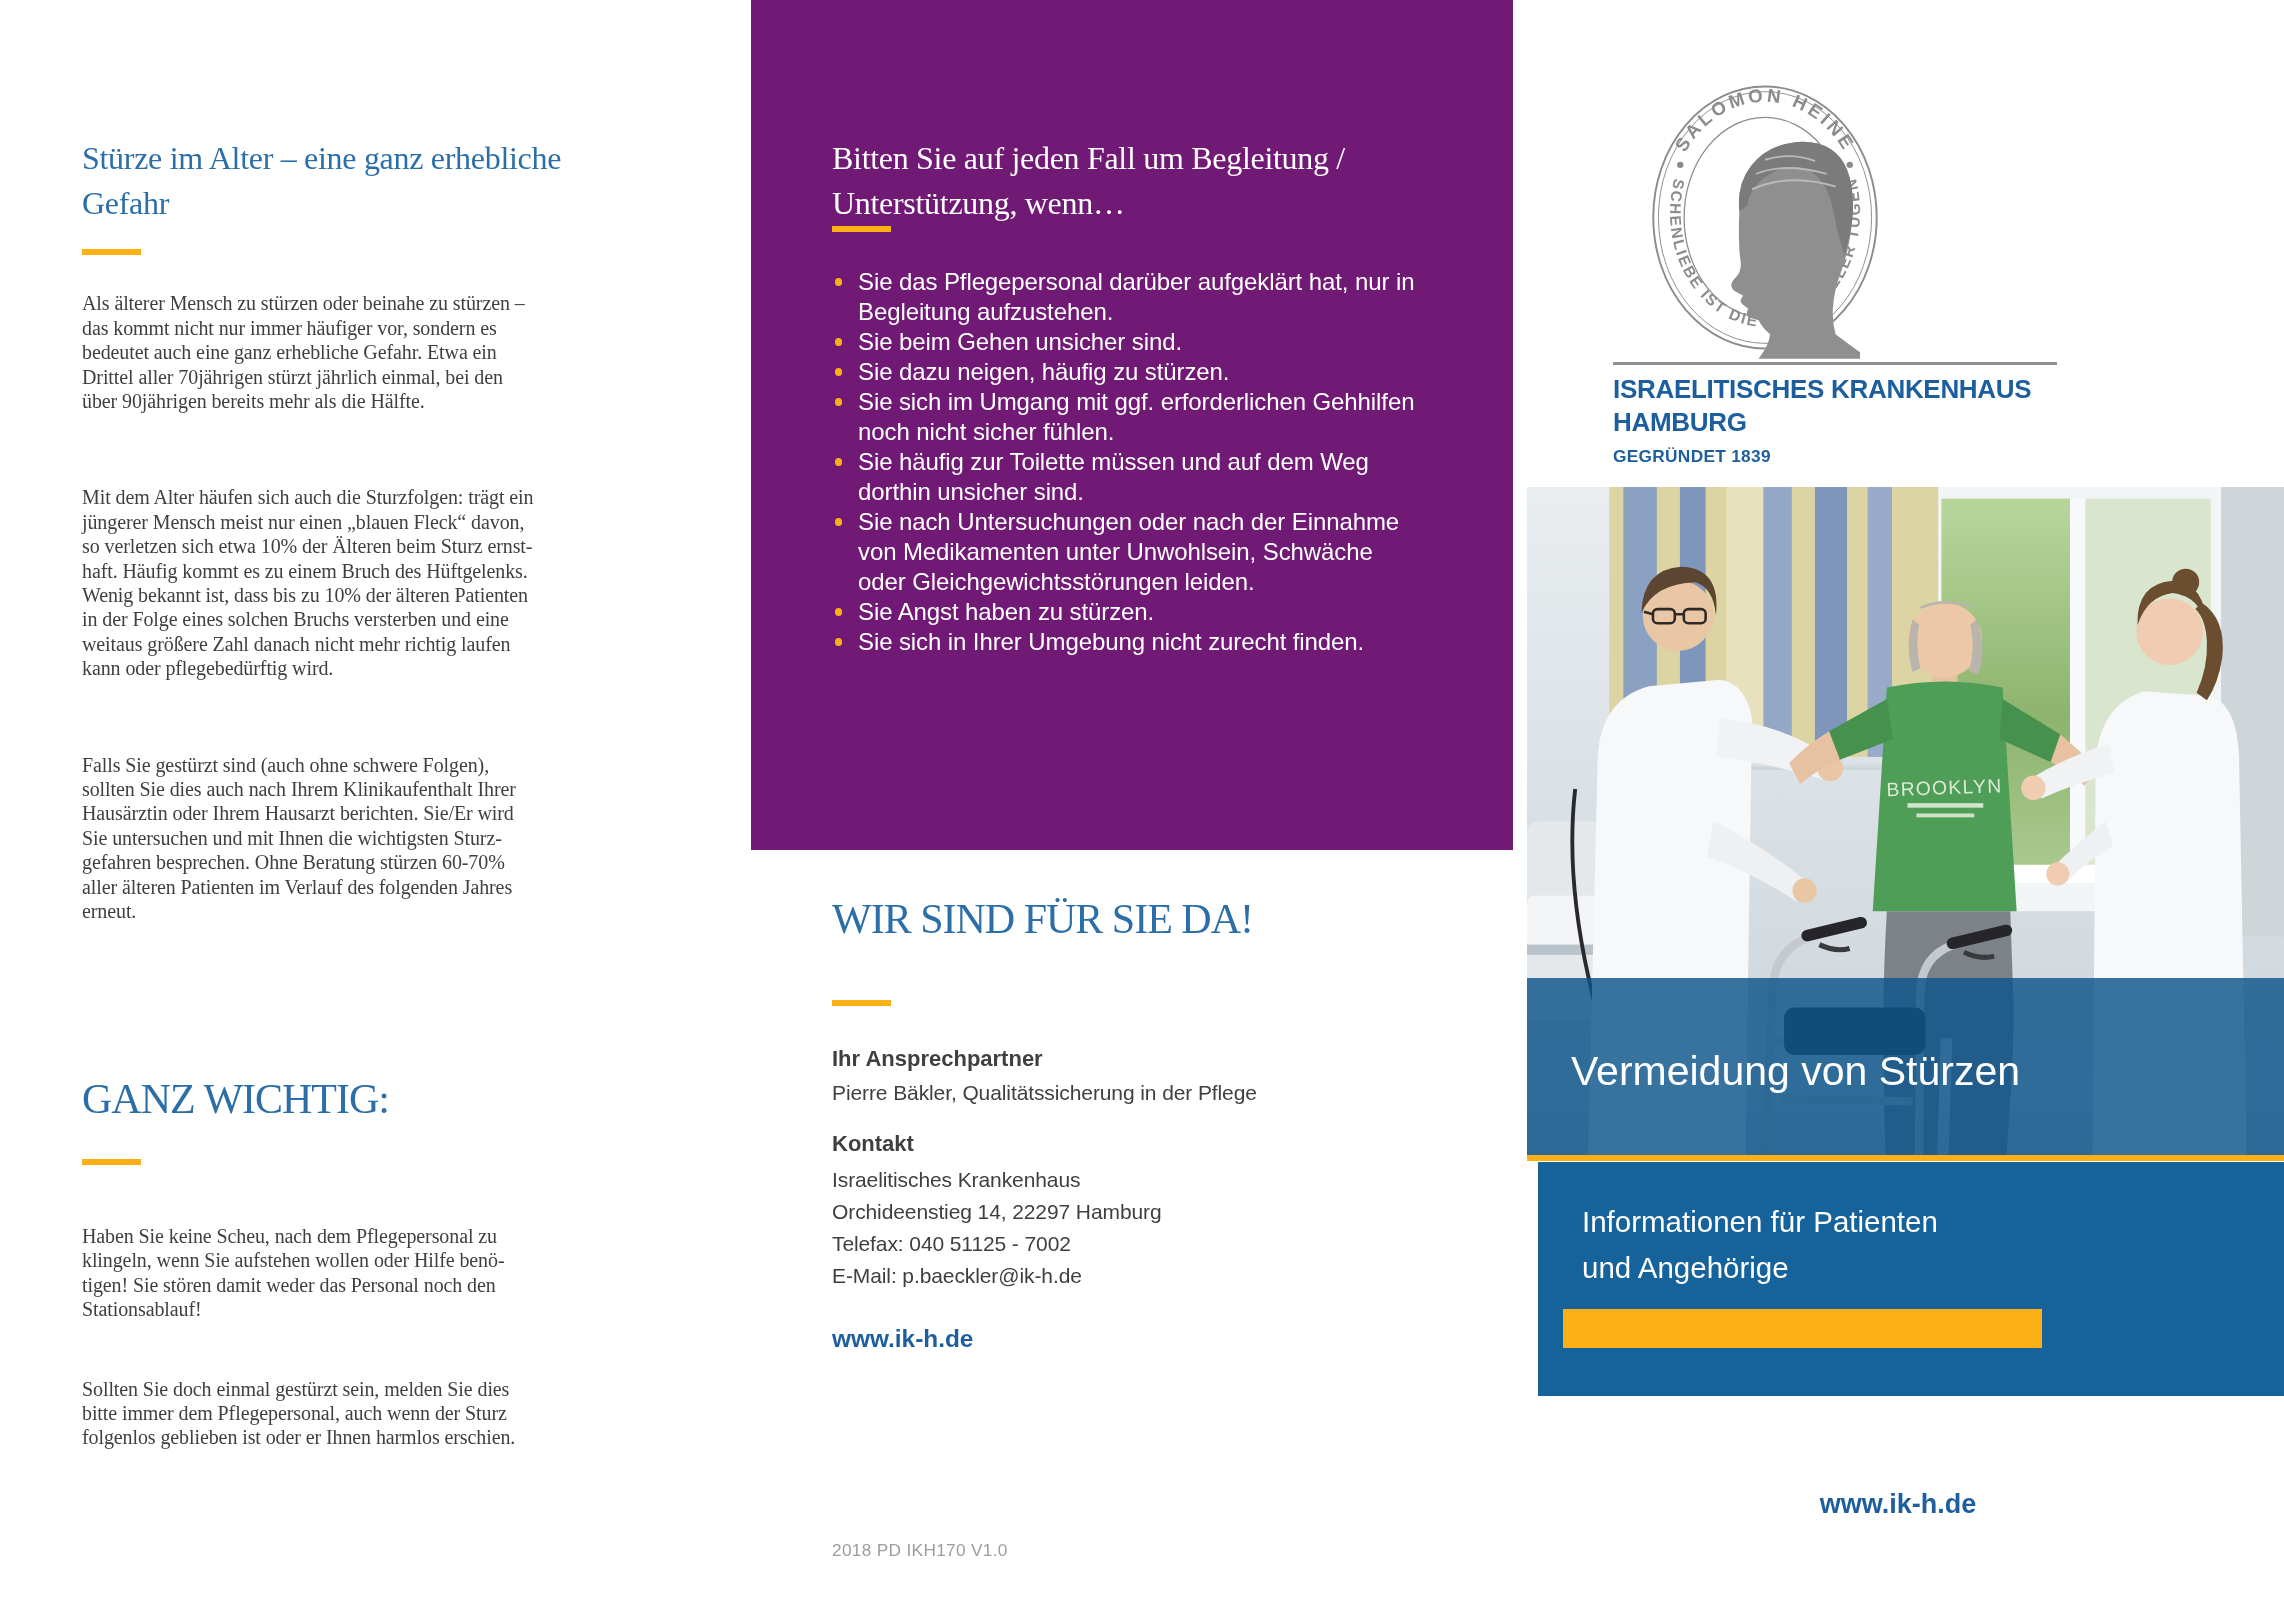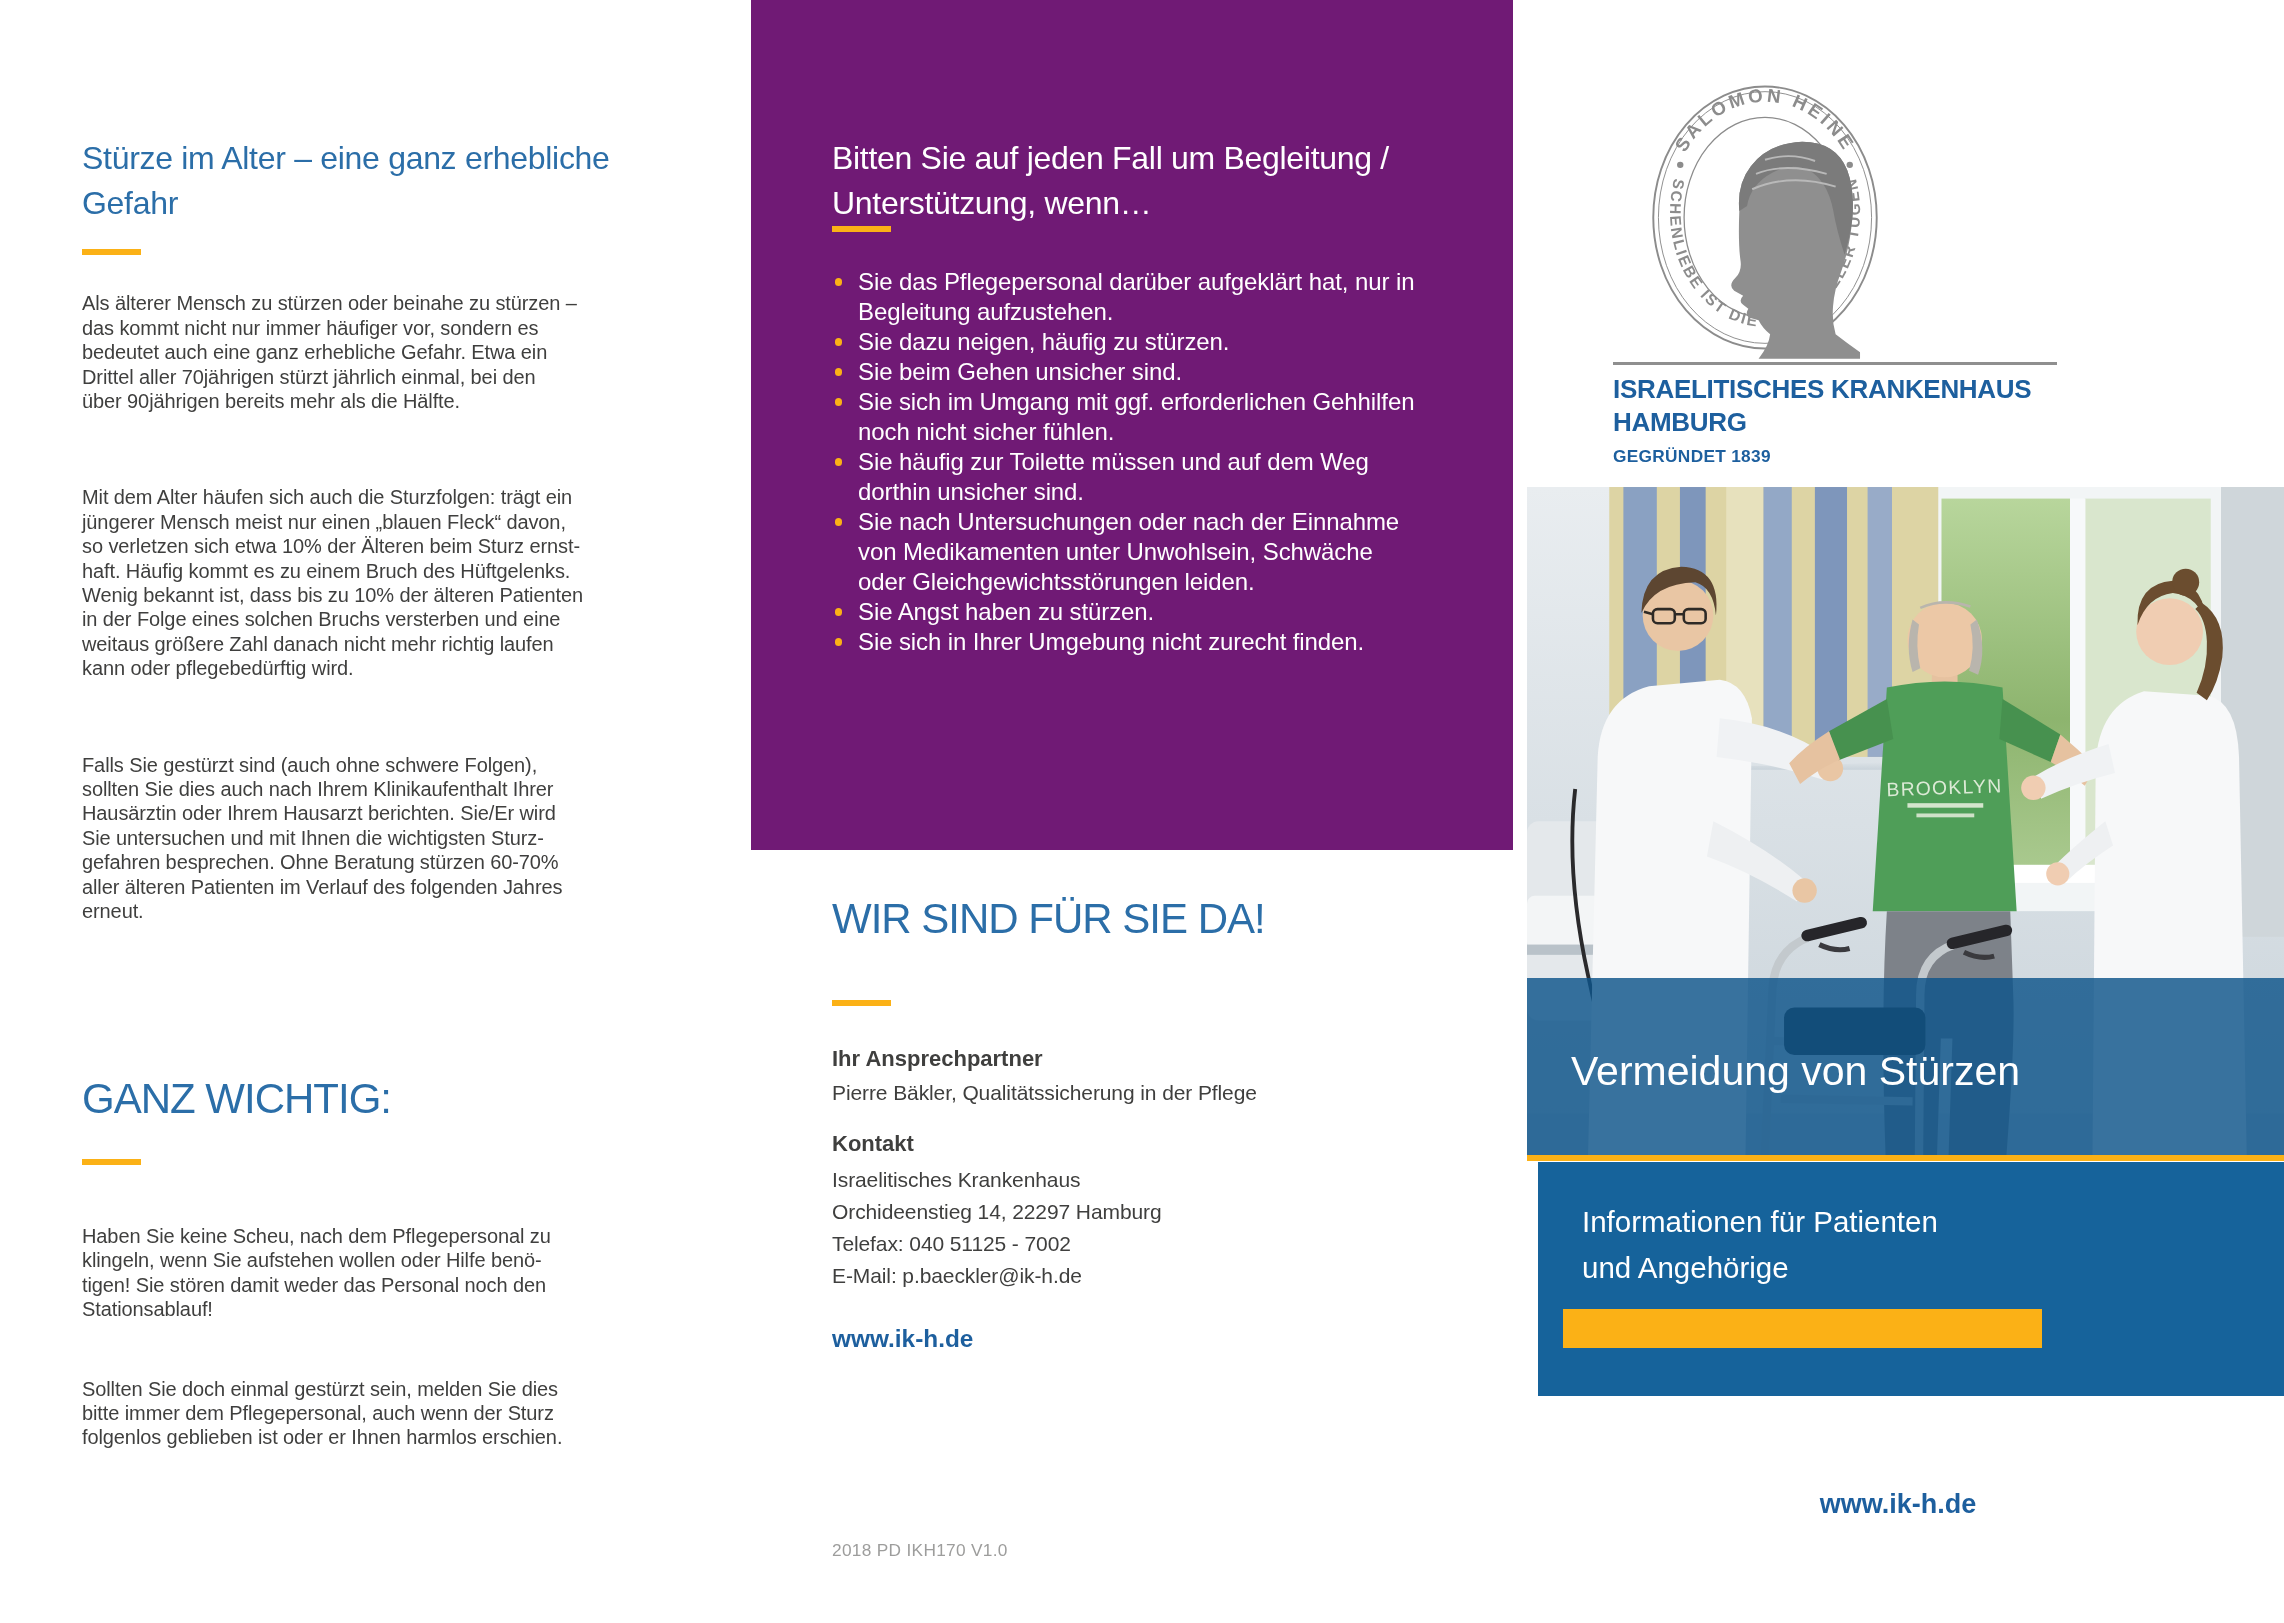--- a/index.html
+++ b/index.html
@@ -4,21 +4,21 @@
 <style>
   html,body{margin:0;padding:0;}
   body{
     width:2284px;height:1624px;position:relative;overflow:hidden;
     background:#ffffff;
     font-family:"Liberation Sans", sans-serif;
     -webkit-font-smoothing:antialiased;
   }
   
   .accent{width:59px;height:6.4px;background:#FBB116;}
-  h1,h2,h3,p{margin:0;padding:0;font-weight:400;}
+  h1,h2,h3,p{margin:0;padding:0;font-weight:400;font-family:Liberation Serif, serif;}
   .sec-head{font-size:32px;line-height:45px;color:#2B6EA8;letter-spacing:-0.3px;white-space:pre-line;}
   .big-head{font-size:42px;color:#2B6EA8;letter-spacing:-1px;}
   .para{font-size:20px;line-height:24.4px;color:#3F3F3E;letter-spacing:-0.1px;white-space:pre-line;}
   
   .col-left{position:absolute;left:82px;top:136px;width:584px;}
   .col-left .accent{margin-top:23px;}
   #left-paras{margin-top:36px;}
   #left-paras .para + .para{margin-top:72px;}
   .col-left .big-head{margin-top:151px;}
   #left-accent2{margin-top:36px;}
@@ -101,22 +101,22 @@
 </section>
 
 <section class="mid-panel">
   <div class="mid-inner">
     <h1 class="sec-head white">Bitten Sie auf jeden Fall um Begleitung /
 Unterstützung, wenn…</h1>
     <div class="accent"></div>
     <ul class="bullets" id="bullet-list">
         <li><span class="dot"></span><span>Sie das Pflegepersonal darüber aufgeklärt hat, nur in
 Begleitung aufzustehen.</span></li>
+        <li><span class="dot"></span><span>Sie beim Gehen unsicher sind.</span></li>
         <li><span class="dot"></span><span>Sie dazu neigen, häufig zu stürzen.</span></li>
-        <li><span class="dot"></span><span>Sie beim Gehen unsicher sind.</span></li>
         <li><span class="dot"></span><span>Sie sich im Umgang mit ggf. erforderlichen Gehhilfen
 noch nicht sicher fühlen.</span></li>
         <li><span class="dot"></span><span>Sie häufig zur Toilette müssen und auf dem Weg
 dorthin unsicher sind.</span></li>
         <li><span class="dot"></span><span>Sie nach Untersuchungen oder nach der Einnahme
 von Medikamenten unter Unwohlsein, Schwäche
 oder Gleichgewichtsstörungen leiden.</span></li>
         <li><span class="dot"></span><span>Sie Angst haben zu stürzen.</span></li>
         <li><span class="dot"></span><span>Sie sich in Ihrer Umgebung nicht zurecht finden.</span></li>
       </ul>

